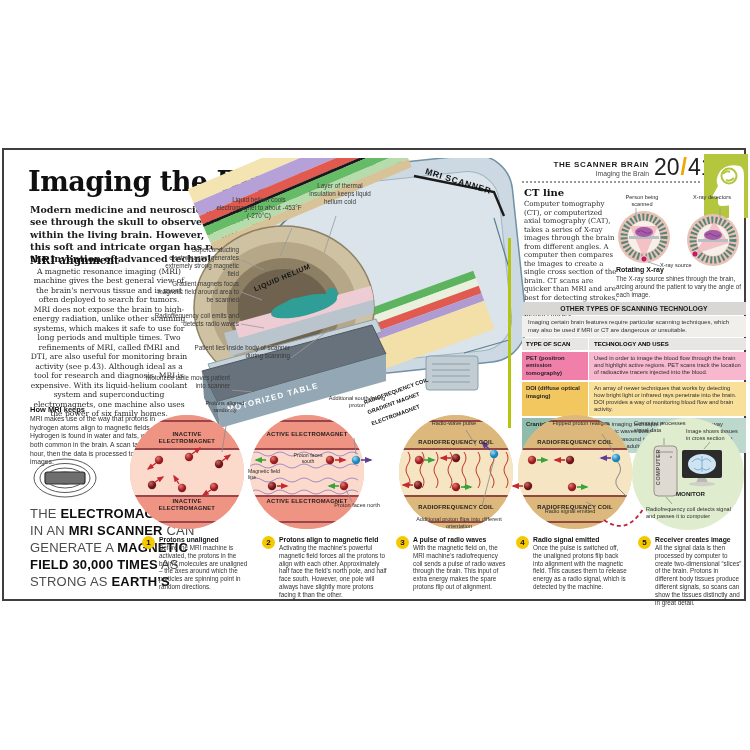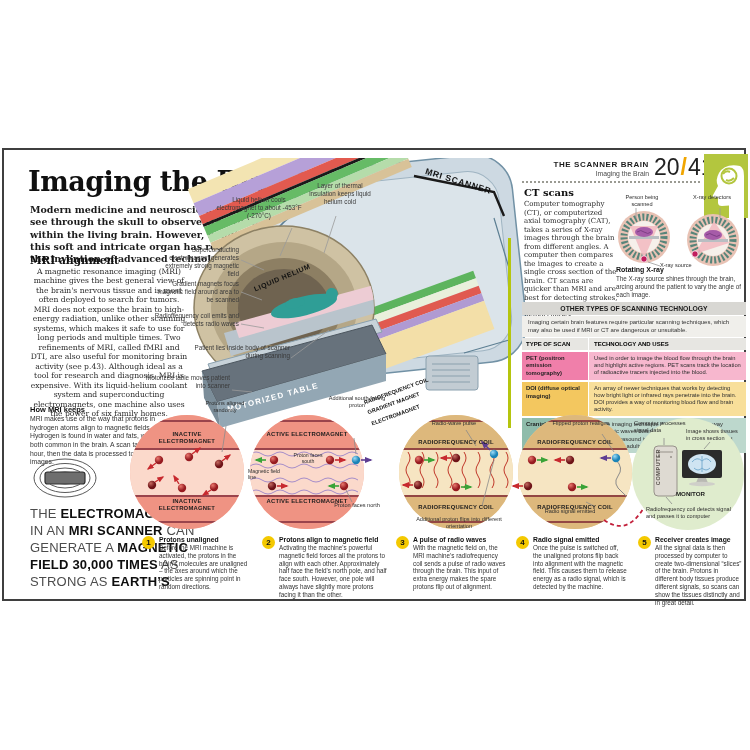--- a/index.html
+++ b/index.html
@@ -179,21 +179,21 @@
 
   <svg class="abs" style="left:700px;top:4px" width="44" height="64" viewBox="0 0 44 64">
     <rect x="0" y="0" width="44" height="64" fill="#b3c63e"></rect>
     <path d="M36,12 q-15,-3 -21,7 q-4,7 -1,13 l-5,9 q-1,2.5 1.5,2.5 l3.5,0 l0,5 q0,3.5 4,3.5 l7,-0.5 l0,12.5 l15,0 l0,-42 q0,-8 -4,-10 z" fill="#ffffff"></path>
     <g fill="none" stroke="#b3c63e" stroke-width="2">
       <circle cx="25" cy="22" r="7.5"></circle>
       <path d="M19,20 q3,-4 7,-2 M22,26 q4,2 8,-2"></path>
     </g>
   </svg>
 
-  <div class="abs serif h-ct">CT scans</div>
+  <div class="abs serif h-ct">CT line</div>
   <div class="abs serif b-ct">Computer tomography (CT), or computerized axial tomography (CAT), takes a series of X-ray images through the brain from different angles. A computer then compares the images to create a single cross section of the brain. CT scans are quicker than MRI and are best for detecting strokes, skull fractures, and brain hemorrhages.</div>
 
   <div class="abs note" style="left:612px;top:44px;width:52px;">Person being scanned</div>
   <div class="abs note" style="left:684px;top:44px;width:48px;">X-ray detectors</div>
   <svg class="abs" style="left:608px;top:56px" width="136" height="62" viewBox="0 0 136 62">
     <g>
       <circle cx="32" cy="31" r="26" fill="#e8c2b4"></circle>
       <circle cx="32" cy="31" r="20" fill="none" stroke="#57857a" stroke-width="7" stroke-dasharray="2 2"></circle>
       <circle cx="32" cy="31" r="16" fill="#f6f0ea"></circle>
       <path d="M32,53 L18,20 L46,20 Z" fill="#f2b8c0" opacity="0.85"></path>

